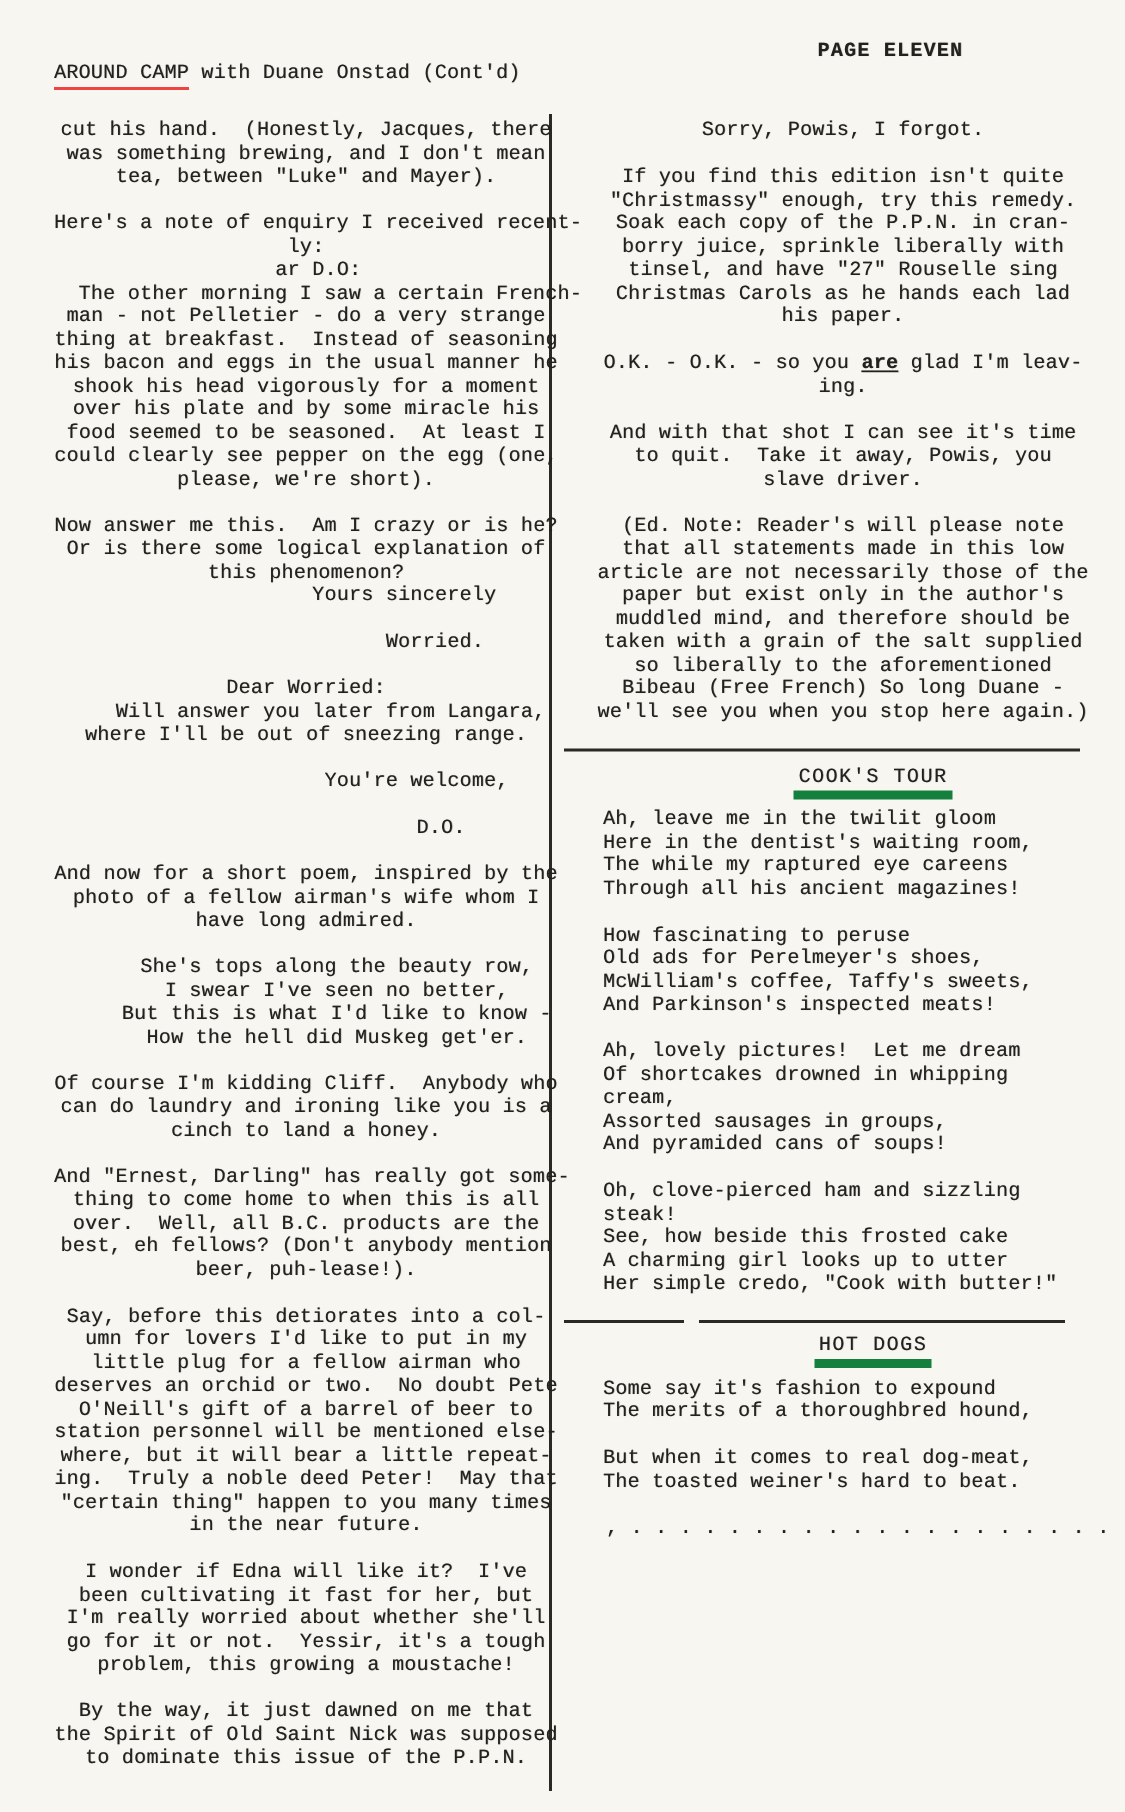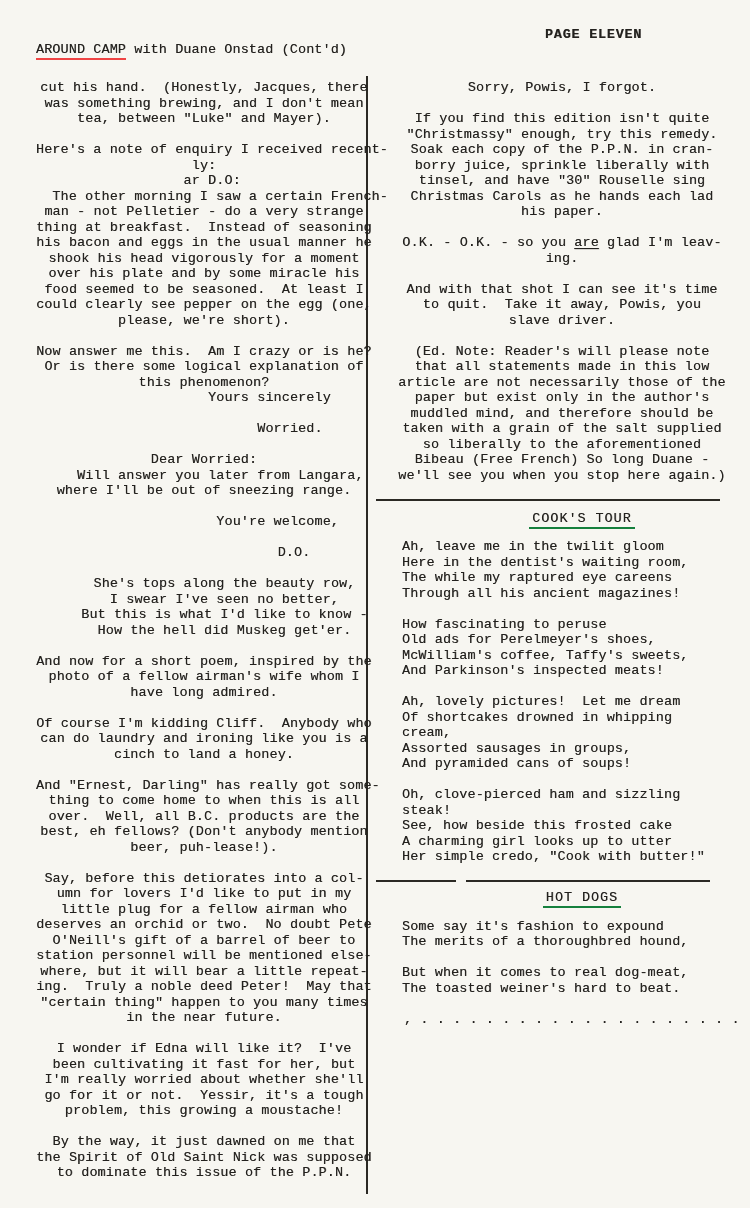--- a/index.html
+++ b/index.html
@@ -18,27 +18,27 @@
   }
   .hdr-title{position:absolute;left:36px;top:42px;white-space:pre;}
   .hdr-title .u2{border-bottom:2px solid #ef4444;padding-bottom:1px;}
   .page-num{position:absolute;left:545px;top:27px;font-weight:bold;letter-spacing:0.8px;}
   .v-divider{position:absolute;left:366px;top:76px;width:2px;height:1118px;background:#2b2924;}
   .col{position:absolute;top:80px;}
   .col-left{left:36px;width:336px;}
   .col-right{left:388px;width:348px;}
   .para{white-space:pre;margin:0 0 15.5px 0;text-align:center;}
   .para:last-child{margin-bottom:12px;}
-  .uw{text-decoration:underline;text-underline-offset:2px;}
+  .uw{text-decoration:underline;text-underline-offset:2px;font-weight:bold;}
   .rule{border-top:2px solid #2b2924;margin:14px 0 10px -12px;width:344px;height:0;}
   .rule-dashed{display:flex;gap:10px;margin:12px 0 8px -12px;width:334px;}
   .rule-dashed .seg1{border-top:2px solid #2b2924;width:80px;height:0;}
   .rule-dashed .seg2{border-top:2px solid #2b2924;flex:1;height:0;}
   .section-heading{text-align:center;margin:0 0 13px 0;}
-  .section-heading span{border-bottom:2px solid #15803d;padding:0 3px 1px 3px;letter-spacing:1px;margin-left:40px;}
+  .section-heading span{border-bottom:6px solid #15803d;padding:0 3px 1px 3px;letter-spacing:1px;margin-left:40px;}
   .stanza{white-space:pre;padding-left:14px;margin:0 0 15.5px 0;}
   .dotted-line{white-space:pre;padding-left:16px;margin-top:14px;}
 </style>
 </head>
 <body>
 
 <div class="page">
 
   <div class="hdr-title"><span class="u2">AROUND CAMP</span><span> with Duane Onstad (Cont'd)</span></div>
 
@@ -65,27 +65,27 @@
     <div class="para">Now answer me this.  Am I crazy or is he?
 Or is there some logical explanation of
 this phenomenon?
                 Yours sincerely</div>
     <div class="para">                     Worried.</div>
     <div class="para">Dear Worried:
     Will answer you later from Langara,
 where I'll be out of sneezing range.</div>
     <div class="para">                  You're welcome,</div>
     <div class="para">                      D.O.</div>
+    <div class="para">And now for a short poem, inspired by the
+photo of a fellow airman's wife whom I
+have long admired.</div>
     <div class="para">     She's tops along the beauty row,
      I swear I've seen no better,
      But this is what I'd like to know -
      How the hell did Muskeg get'er.</div>
-    <div class="para">And now for a short poem, inspired by the
-photo of a fellow airman's wife whom I
-have long admired.</div>
     <div class="para">Of course I'm kidding Cliff.  Anybody who
 can do laundry and ironing like you is a
 cinch to land a honey.</div>
     <div class="para">And "Ernest, Darling" has really got some-
 thing to come home to when this is all
 over.  Well, all B.C. products are the
 best, eh fellows? (Don't anybody mention
 beer, puh-lease!).</div>
     <div class="para">Say, before this detiorates into a col-
 umn for lovers I'd like to put in my
@@ -106,21 +106,21 @@
 the Spirit of Old Saint Nick was supposed
 to dominate this issue of the P.P.N.</div>
   </div>
 
   <div class="col col-right">
     <div class="para">Sorry, Powis, I forgot.</div>
     <div class="para">If you find this edition isn't quite
 "Christmassy" enough, try this remedy.
 Soak each copy of the P.P.N. in cran-
 borry juice, sprinkle liberally with
-tinsel, and have "30" Rouselle sing
+tinsel, and have "27" Rouselle sing
 Christmas Carols as he hands each lad
 his paper.</div>
     <div class="para"><span>O.K. - O.K. - so you </span><span class="uw">are</span><span> glad I'm leav-
 ing.</span></div>
     <div class="para">And with that shot I can see it's time
 to quit.  Take it away, Powis, you
 slave driver.</div>
     <div class="para">(Ed. Note: Reader's will please note
 that all statements made in this low
 article are not necessarily those of the

